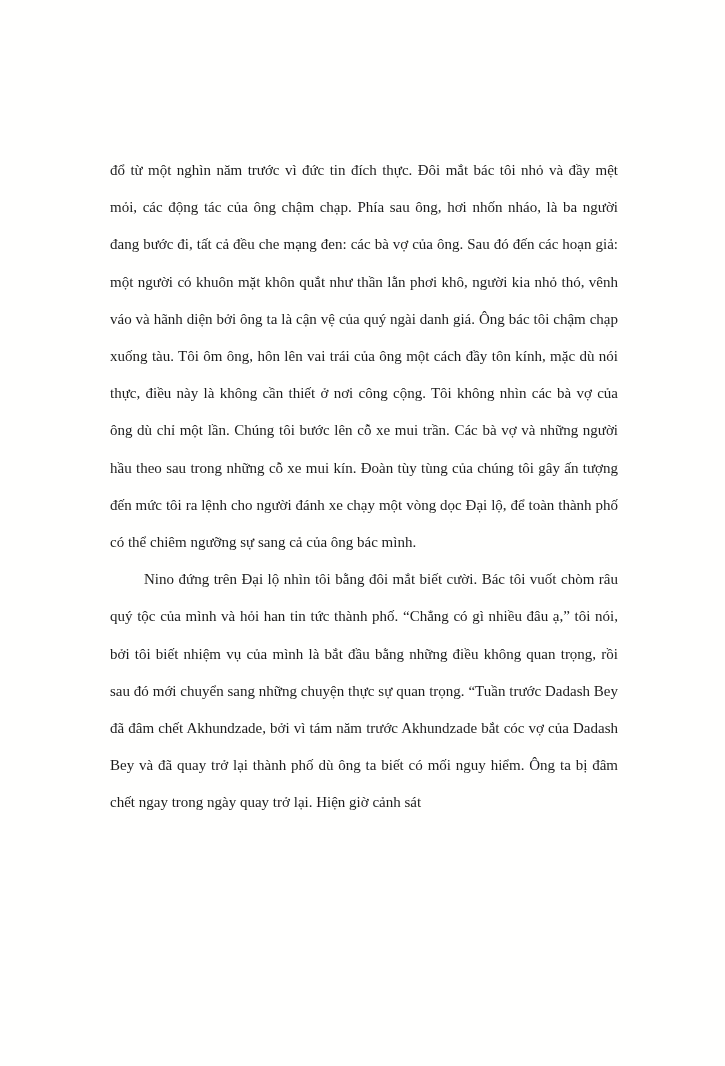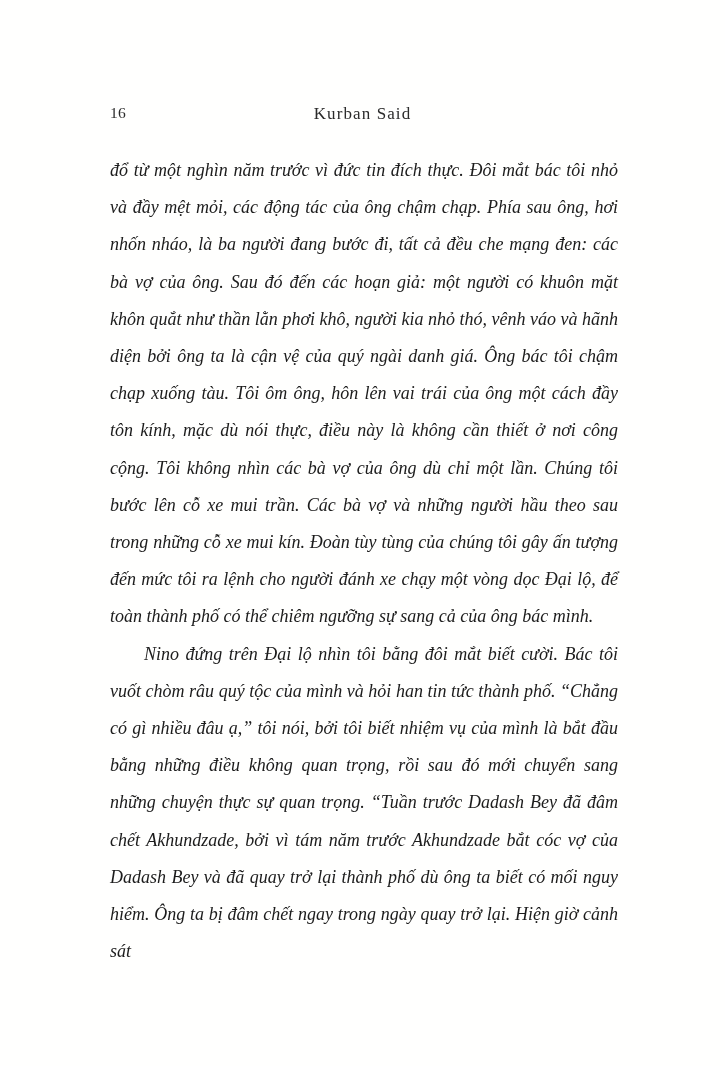--- a/index.html
+++ b/index.html
@@ -49,43 +49,38 @@
     color: #2b2b2b;
   }
   .text-block {
     position: absolute;
     left: 110px;
     top: 152px;
     width: 508px;
   }
   .para {
     margin: 0;
-    font-size: 18px;
+    font-size: 15px;
     line-height: 37.2px;
     text-align: justify;
     text-justify: inter-word;
     color: #1c1c1c;
     hyphens: none;
-    font-style: italic;
   }
   .para.continued {
     text-indent: 0;
   }
   .para.indented {
     text-indent: 34px;
   }
 </style>
 </head>
 <body>
 
 <div class="page">
 
-  <div class="running-head">
-    <span class="folio">16</span>
-    <span class="book-title">Kurban Said</span>
-  </div>
 
   <div class="text-block">
     <p class="para continued">đổ từ một nghìn năm trước vì đức tin đích thực. Đôi mắt bác tôi nhỏ và đầy mệt mỏi, các động tác của ông chậm chạp. Phía sau ông, hơi nhốn nháo, là ba người đang bước đi, tất cả đều che mạng đen: các bà vợ của ông. Sau đó đến các hoạn giả: một người có khuôn mặt khôn quắt như thần lằn phơi khô, người kia nhỏ thó, vênh váo và hãnh diện bởi ông ta là cận vệ của quý ngài danh giá. Ông bác tôi chậm chạp xuống tàu. Tôi ôm ông, hôn lên vai trái của ông một cách đầy tôn kính, mặc dù nói thực, điều này là không cần thiết ở nơi công cộng. Tôi không nhìn các bà vợ của ông dù chỉ một lần. Chúng tôi bước lên cỗ xe mui trần. Các bà vợ và những người hầu theo sau trong những cỗ xe mui kín. Đoàn tùy tùng của chúng tôi gây ấn tượng đến mức tôi ra lệnh cho người đánh xe chạy một vòng dọc Đại lộ, để toàn thành phố có thể chiêm ngưỡng sự sang cả của ông bác mình.</p>
     <p class="para indented">Nino đứng trên Đại lộ nhìn tôi bằng đôi mắt biết cười. Bác tôi vuốt chòm râu quý tộc của mình và hỏi han tin tức thành phố. “Chẳng có gì nhiều đâu ạ,” tôi nói, bởi tôi biết nhiệm vụ của mình là bắt đầu bằng những điều không quan trọng, rồi sau đó mới chuyển sang những chuyện thực sự quan trọng. “Tuần trước Dadash Bey đã đâm chết Akhundzade, bởi vì tám năm trước Akhundzade bắt cóc vợ của Dadash Bey và đã quay trở lại thành phố dù ông ta biết có mối nguy hiểm. Ông ta bị đâm chết ngay trong ngày quay trở lại. Hiện giờ cảnh sát</p>
   </div>
 
 </div>
 
 </body></html>

